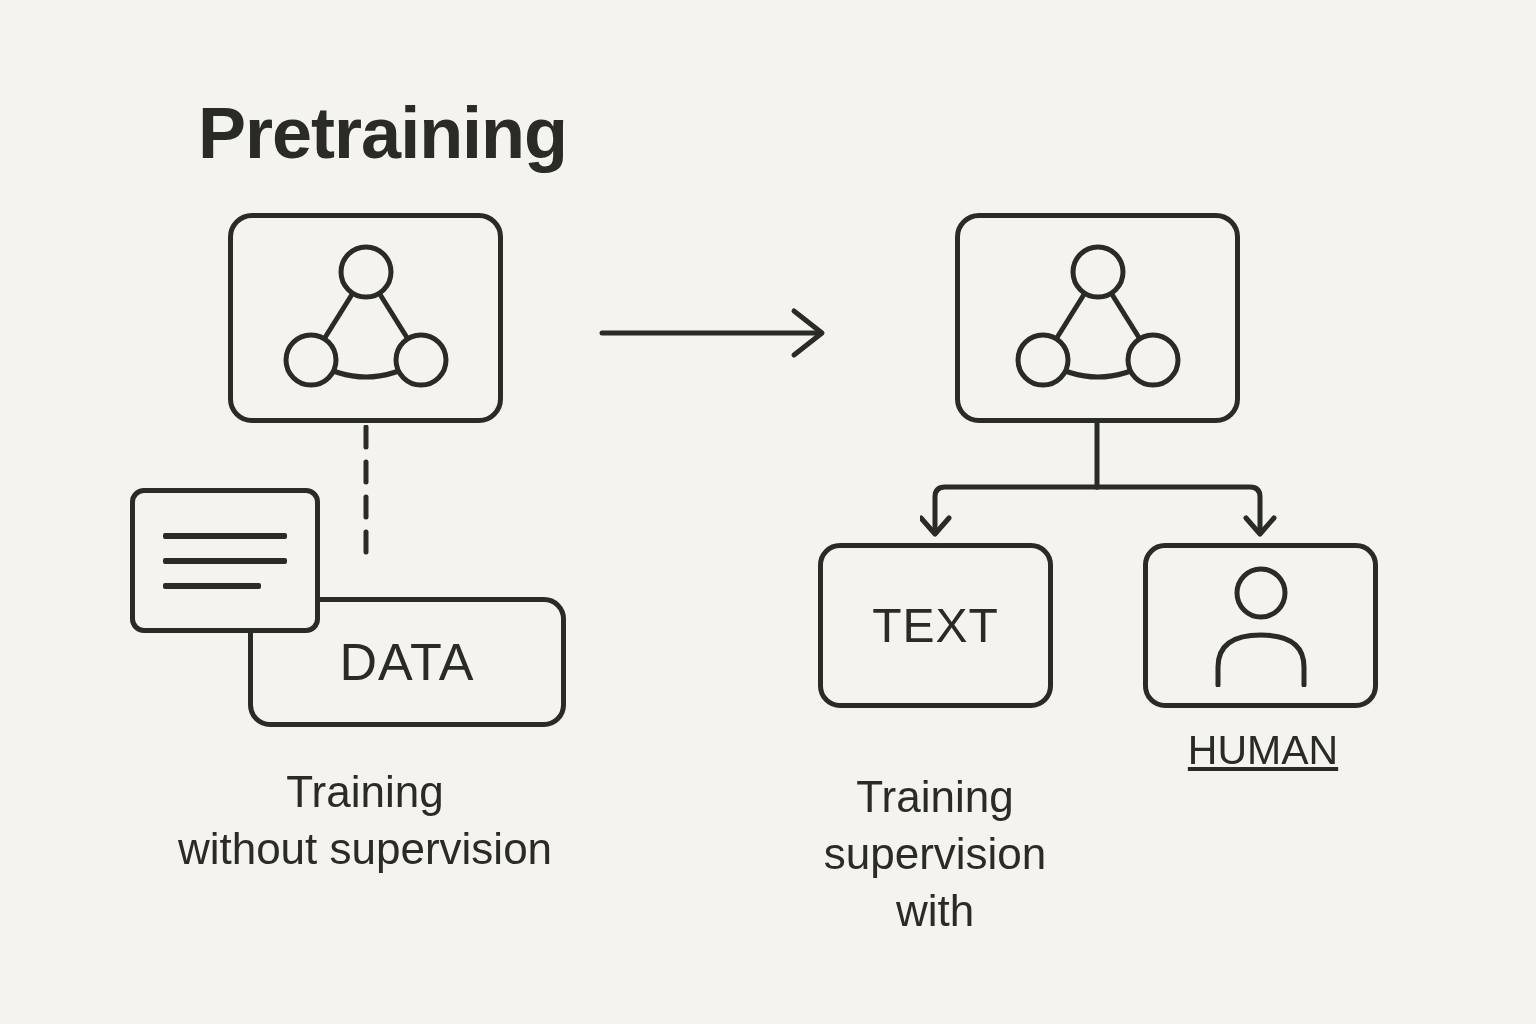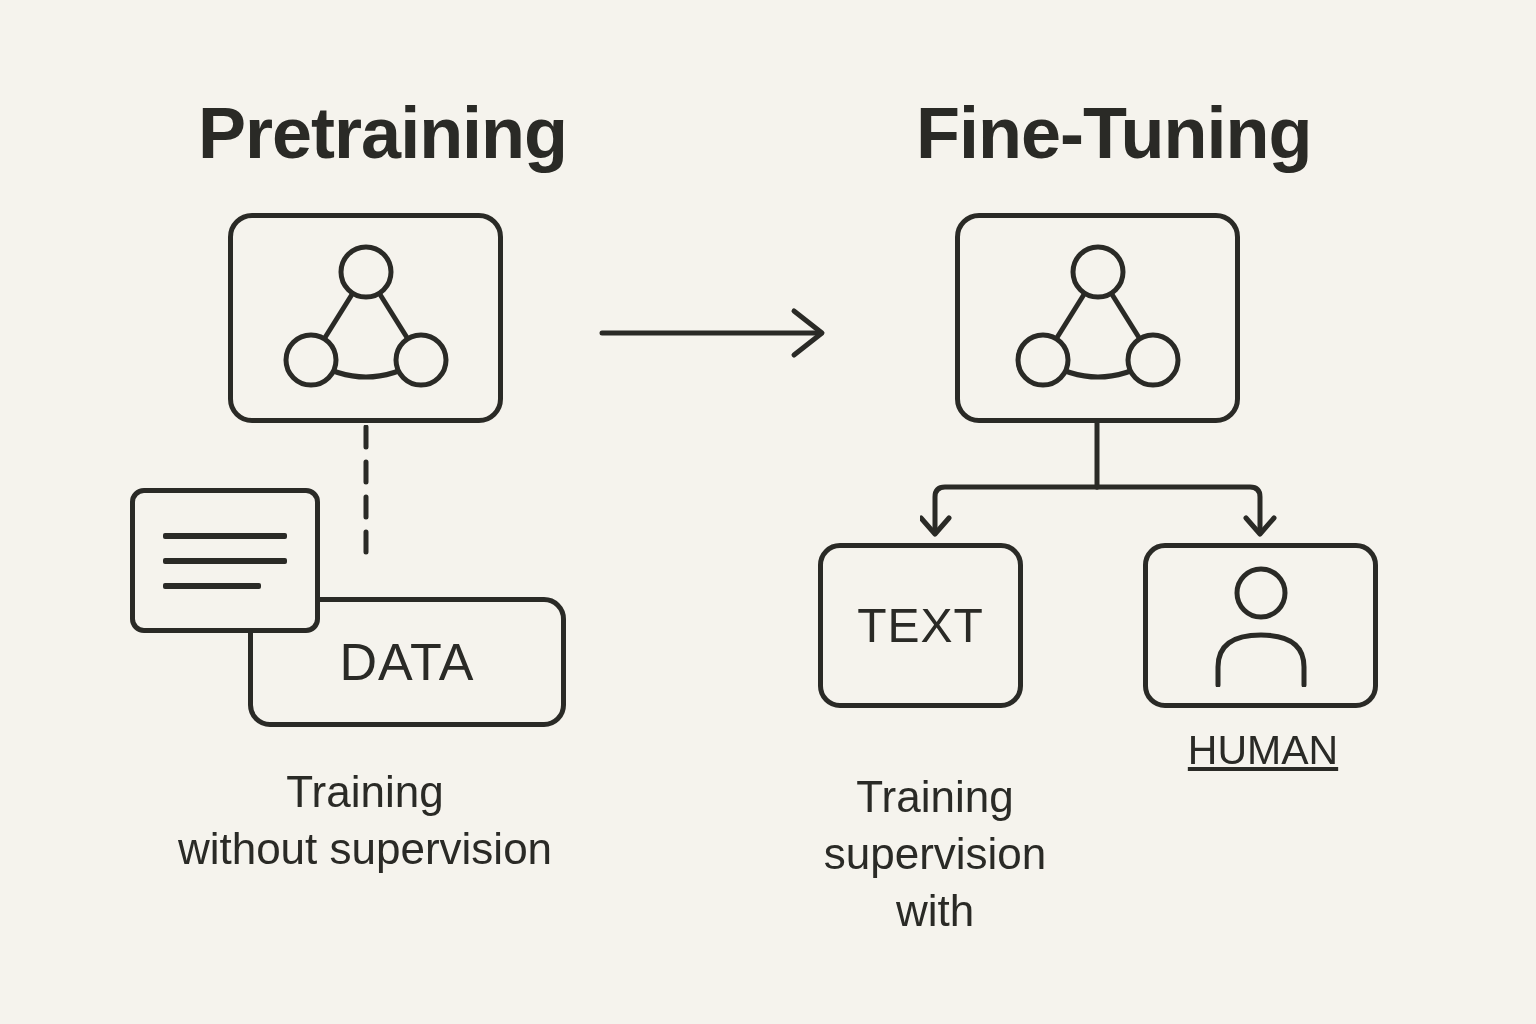--- a/index.html
+++ b/index.html
@@ -22,21 +22,21 @@
              flex-direction:column; align-items:flex-start; justify-content:center;
              padding-left:28px; gap:19px; }
   .doc-line { height:6px; background:var(--ink); border-radius:2px; }
   .doc-line-1, .doc-line-2 { width:124px; }
   .doc-line-3 { width:98px; }
 
   .data-box { left:248px; top:565px; width:318px; height:130px;
               background:var(--background); z-index:2; border-radius:22px;margin-top:32px; }
   .data-label { font-size:52px; font-weight:500; letter-spacing:1px; }
 
-  .text-box   { left:818px;  top:543px; width:205px; height:165px; border-radius:22px; }
+  .text-box   { left:818px;  top:543px; width:235px; height:165px; border-radius:22px; }
   .text-label { font-size:48px; font-weight:500; letter-spacing:1px; }
   .person-box { left:1143px; top:543px; width:235px; height:165px; border-radius:22px; }
 
   .caption { position:absolute; text-align:center; font-size:44px; line-height:57px;
              font-weight:500; color:var(--ink); }
   .caption-left     { left:60px;   top:763px; width:610px; }
   .caption-right    { left:780px;  top:768px; width:310px; }
   .caption-feedback { left:1103px; top:723px; width:320px; font-size:41px; line-height:55px;text-decoration:underline; }
 
   .dashed, .arrow, .branch { position:absolute; }
@@ -47,21 +47,20 @@
   .stroke { stroke:var(--ink); stroke-width:5; fill:none;
             stroke-linecap:round; stroke-linejoin:round; }
   .node   { stroke:var(--ink); stroke-width:5; fill:var(--background); }
 </style>
 </head>
 <body>
 
 <div class="canvas">
 
   <div class="title title-left">Pretraining</div>
-  <div class="title title-right">Fine-Tuning</div>
 
   <div class="box model-left">
     <svg width="190" height="152" viewBox="0 0 190 152">
       <line class="stroke" x1="95" y1="30" x2="40" y2="118"></line>
       <line class="stroke" x1="95" y1="30" x2="150" y2="118"></line>
       <path class="stroke" d="M 40 118 Q 95 152 150 118"></path>
       <circle class="node" cx="95" cy="30" r="25"></circle>
       <circle class="node" cx="40" cy="118" r="25"></circle>
       <circle class="node" cx="150" cy="118" r="25"></circle>
     </svg>

